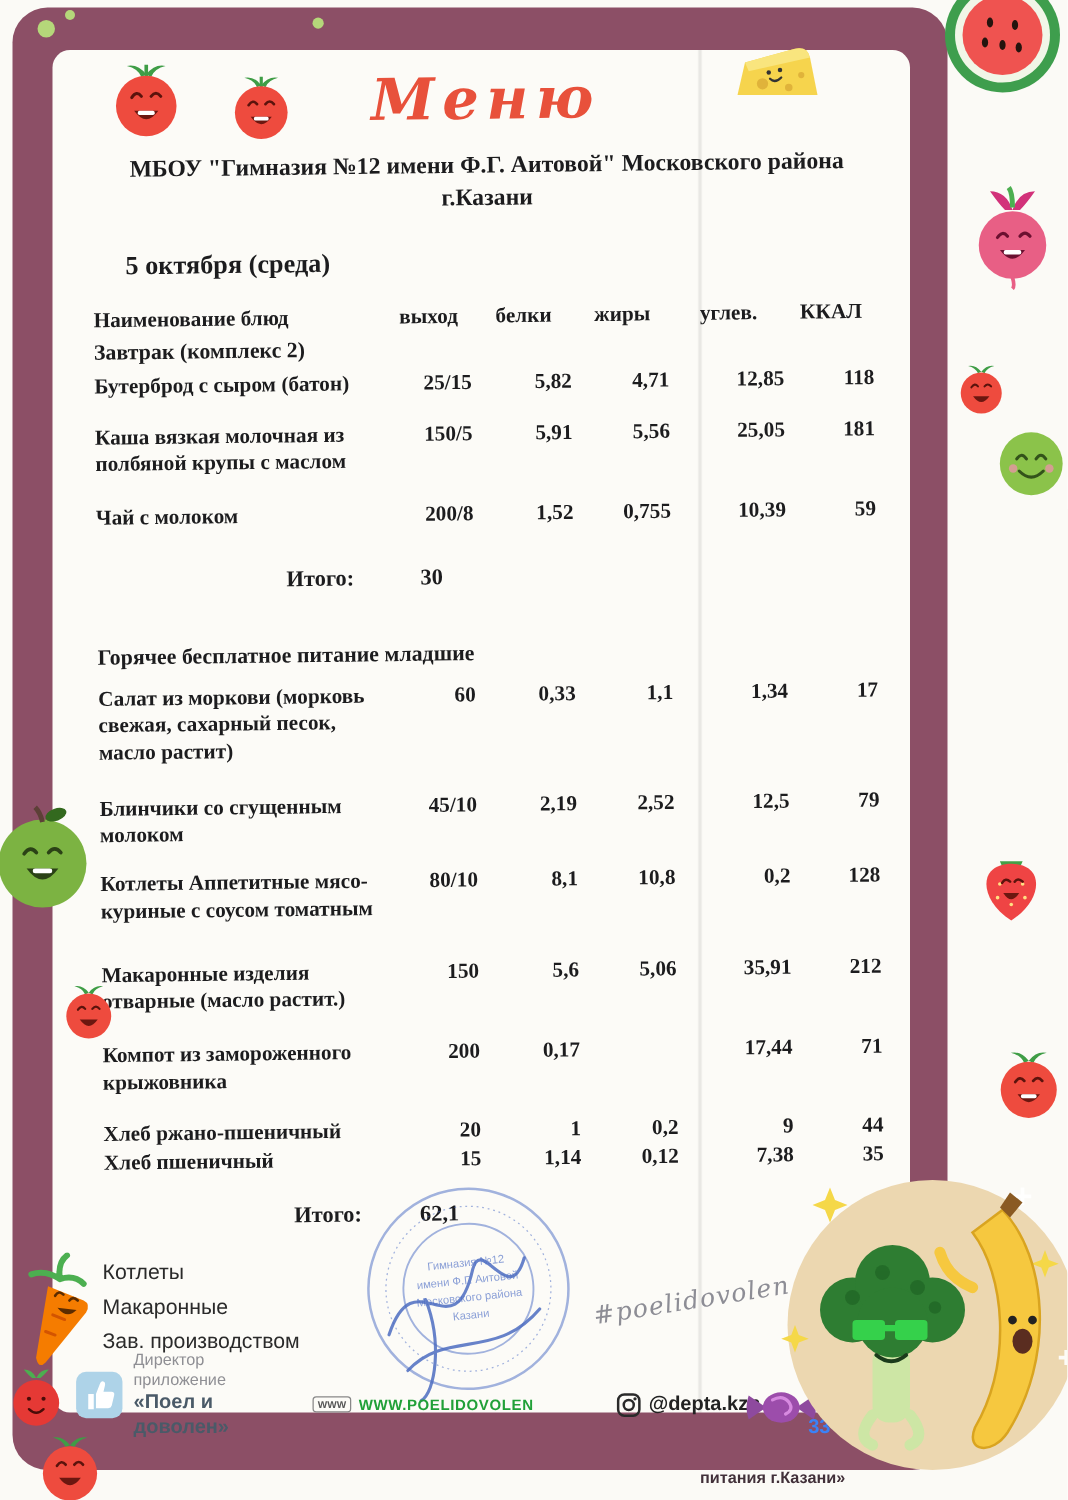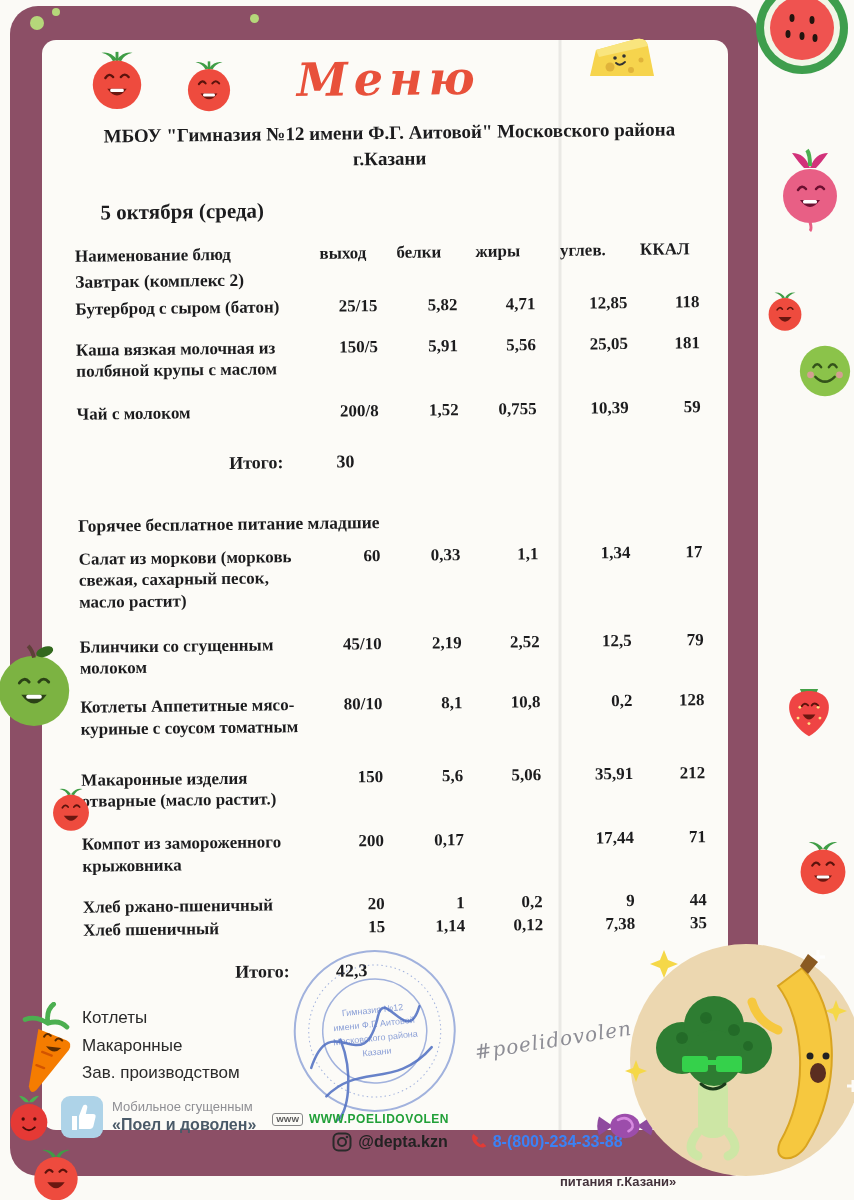--- a/index.html
+++ b/index.html
@@ -29,21 +29,21 @@
          font-size:17px;line-height:1.6;color:#2a2a2a;}
   .stamp{position:absolute;left:238px;bottom:4px;transform:rotate(-6deg);opacity:.85;}
   .hashtag{position:absolute;left:432px;bottom:78px;transform:rotate(-9deg);
            font-family:"DejaVu Serif", serif;font-style:italic;font-size:20px;color:#8d8d95;letter-spacing:1px;}
   .footer-row{position:absolute;left:18px;bottom:-22px;display:flex;align-items:flex-start;gap:16px;
               font-family:"Liberation Sans", sans-serif;}
   .appbadge{display:flex;align-items:center;gap:8px;}
   .app-lines{line-height:1.25;}
   .app-l1{font-size:13px;color:#8f8f94;}
   .app-l2{font-size:16px;font-weight:bold;color:#4a5a68;}
-  .rightlinks{display:flex;flex-direction:column;gap:6px;margin-top:17px;}
+  .rightlinks{display:flex;flex-direction:row;gap:6px;margin-top:17px;align-items:center;}
   .weblink{display:flex;align-items:center;gap:6px;}
   .wwwbox{border:1px solid #888;border-radius:3px;font-size:8px;padding:1px 3px;color:#555;font-weight:bold;}
   .website{font-size:12px;font-weight:bold;color:#21a038;letter-spacing:.5px;}
   .subrow{display:flex;align-items:center;gap:22px;margin-left:40px;padding-left:20px;}
   .ig{display:flex;align-items:center;gap:6px;font-size:16px;font-weight:bold;color:#222;}
   .phone{display:flex;align-items:center;gap:5px;font-size:16px;font-weight:bold;color:#3b82f6;}
   .bottom-note{position:absolute;left:560px;top:1174px;z-index:6;font-size:13px;font-weight:bold;
                color:rgba(32,12,24,.85);font-family:"Liberation Sans", sans-serif;}
   .deco{position:absolute;z-index:5;}
   .gdot{position:absolute;border-radius:50%;background:#b5d77a;z-index:4;}
@@ -157,21 +157,21 @@
       <div class="trow m2">
         <div class="c name">Хлеб пшеничный</div>
         <div class="c num">15</div>
         <div class="c num">1,14</div>
         <div class="c num">0,12</div>
         <div class="c num">7,38</div>
         <div class="c num">35</div>
       </div>
       <div class="trow m22">
         <div class="c name total-label">Итого:</div>
-        <div class="c total-val">42,3</div>
+        <div class="c total-val">62,1</div>
       </div>
     </div>
 
     <svg class="stamp" width="190" height="185" viewBox="0 0 190 185">
       <g stroke="#4a6bc4" fill="none" opacity=".6">
         <circle cx="95" cy="90" r="80" stroke-width="2"></circle>
         <circle cx="95" cy="90" r="66" stroke-width="1" stroke-dasharray="1.5 3"></circle>
         <circle cx="95" cy="90" r="52" stroke-width="1.5"></circle>
       </g>
       <g fill="#4a6bc4" opacity=".75" font-size="9" text-anchor="middle" font-family="Liberation Sans, sans-serif">
@@ -195,21 +195,21 @@
       <div>Зав. производством</div>
     </div>
 
     <div class="footer-row">
       <div class="appbadge">
         <svg width="44" height="44" viewBox="0 0 44 44">
           <rect x="1" y="1" width="42" height="42" rx="9" fill="#aed3e8"></rect>
           <path fill="#fff" d="M12 21 h5 v14 h-5 z M19 21 l3.5 -9 q1 -3 3.2 -2.2 q2.2 .8 1.4 3.8 l-1.3 5.4 h7.2 q3.2 0 2.5 3.2 l-2.2 9.4 q-.6 2.4 -3.2 2.4 h-11.1 z"></path>
         </svg>
         <div class="app-lines">
-          <div class="app-l1">Мобильное сгущенным</div>
+          <div class="app-l1">Директор приложение</div>
           <div class="app-l2">«Поел и доволен»</div>
         </div>
       </div>
       <div class="rightlinks">
         <div class="weblink">
           <span class="wwwbox">WWW</span>
           <span class="website">WWW.POELIDOVOLEN</span>
         </div>
         <div class="subrow">
           <div class="ig">

